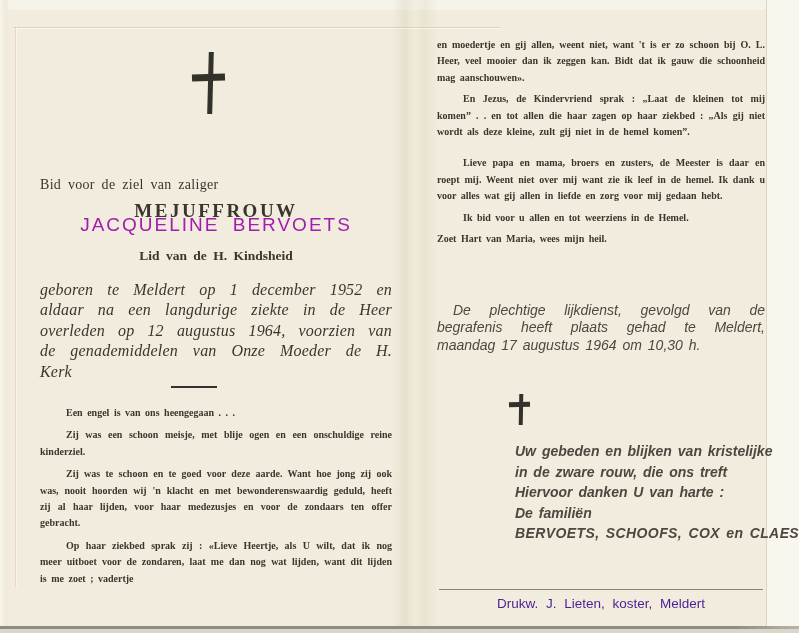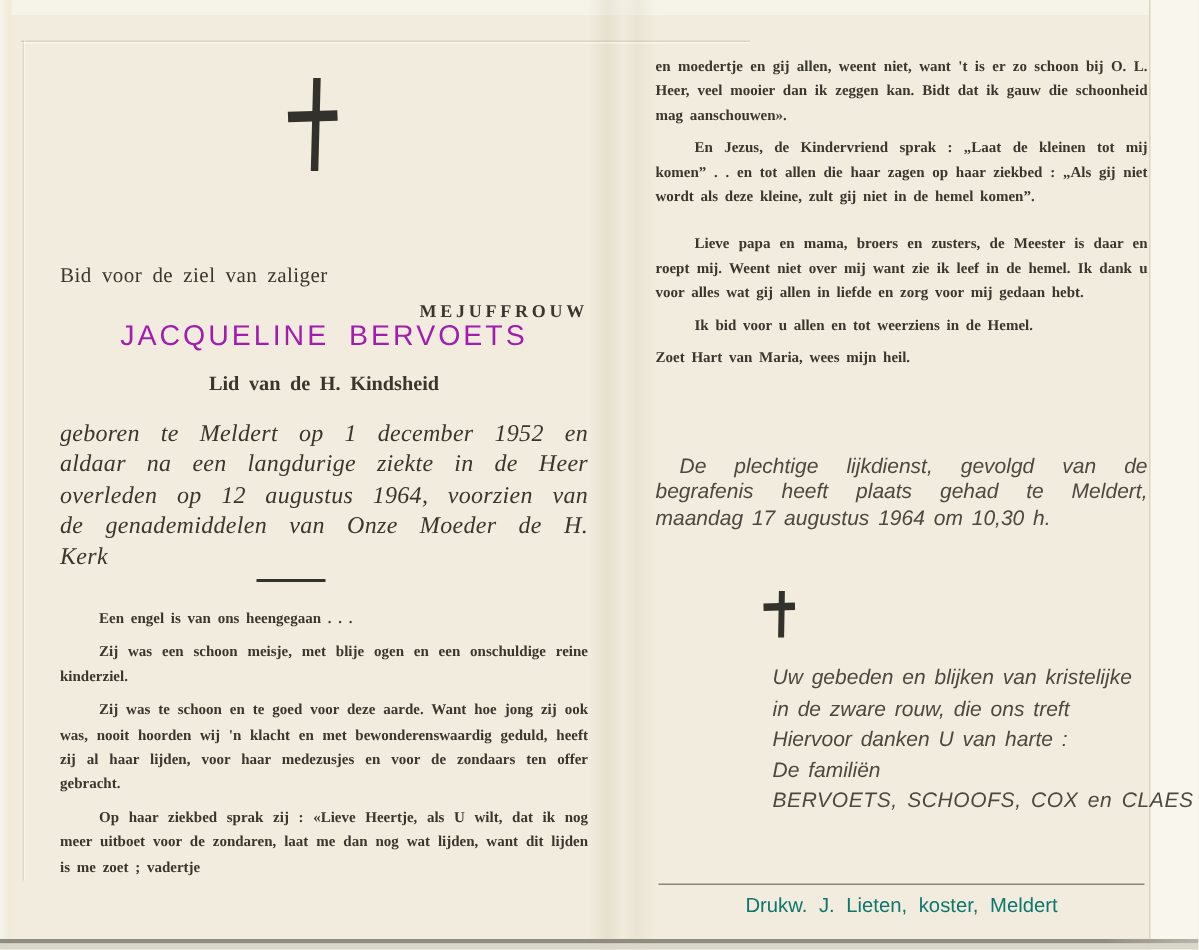--- a/index.html
+++ b/index.html
@@ -43,21 +43,21 @@
   .cross .bar { position:absolute; background:#33312c; }
   #cross-left { left:152px; top:52px; width:36px; height:66px; }
   #cross-left .v { left:16px; top:0; width:5px; height:62px; transform:rotate(1.5deg); }
   #cross-left .h { left:0; top:22px; width:33px; height:7px; transform:rotate(-2deg); }
   #cross-right { left:72px; top:394px; width:24px; height:34px; }
   #cross-right .v { left:10px; top:0; width:4px; height:31px; transform:rotate(1deg); }
   #cross-right .h { left:0; top:8px; width:21px; height:5px; transform:rotate(-1.5deg); }
 
   
   .intro      { top:177px; width:100%; font-size:14px; word-spacing:3px; letter-spacing:0.3px; }
-  .honorific  { top:200px; width:100%; text-align:right; font-size:12px; font-weight:bold; letter-spacing:2.5px; }
+  .honorific  { top:200px; width:100%; text-align:center; font-size:19px; font-weight:bold; letter-spacing:2.5px; }
   .deceased   { top:214px; width:100%; text-align:center; font-size:19px; letter-spacing:2px;
                 font-family:"Liberation Sans","DejaVu Sans",sans-serif; color:#a21caf; word-spacing:6px; }
   .membership { top:248px; width:100%; text-align:center; font-size:13.5px; font-weight:bold; word-spacing:3px; }
   .biography  { top:280px; width:100%; font-size:16px; font-style:italic; line-height:20.4px;
                 text-align:justify; word-spacing:6px; letter-spacing:0.2px; }
   .rule       { top:386px; left:131px; width:46px; height:0; border-top:2px solid #33312c; }
 
   .bodytext p { margin:0; font-size:10px; font-weight:bold; line-height:16.4px;
                 text-align:justify; word-spacing:2px; text-indent:26px; }
   #body-left  { top:405px; width:100%; }
@@ -68,27 +68,27 @@
   #body-right p + p { margin-top:5px; }
   #body-right p.gap { margin-top:15px; }
   #body-right p.noindent { text-indent:0; }
 
   .funeral-notice { top:302px; width:100%; font-family:"Liberation Sans","DejaVu Sans",sans-serif;
                 font-size:14px; font-style:italic; line-height:17.3px; text-indent:16px;
                 color:#4c4840; word-spacing:2px; text-align:justify; }
 
   .condolences { left:78px; top:441px; width:252px; font-family:"Liberation Sans","DejaVu Sans",sans-serif;
                 font-size:14px; font-style:italic; color:#4c4840; }
-  .condolences div { line-height:20.5px; white-space:nowrap; word-spacing:2px; }
+  .condolences div { line-height:20.5px; white-space:nowrap; word-spacing:2px;font-weight:bold; }
   .families    { font-size:14px; letter-spacing:0.4px; }
 
   .printer-rule { top:589px; left:2px; width:324px; height:0; border-top:1px solid #8a857a; }
   .printer      { top:596px; width:100%; text-align:center;
                 font-family:"Liberation Sans","DejaVu Sans",sans-serif;
-                font-size:13.5px; color:#0f766e; word-spacing:4px; }
+                font-size:13.5px; color:#4c1d95; word-spacing:4px; }
 </style>
 </head>
 <body>
 
 <div id="card">
 
   <div class="scan-top"></div>
   <div class="scan-left"></div>
   <div class="scan-right"></div>
   <div class="fold-shadow"></div>

